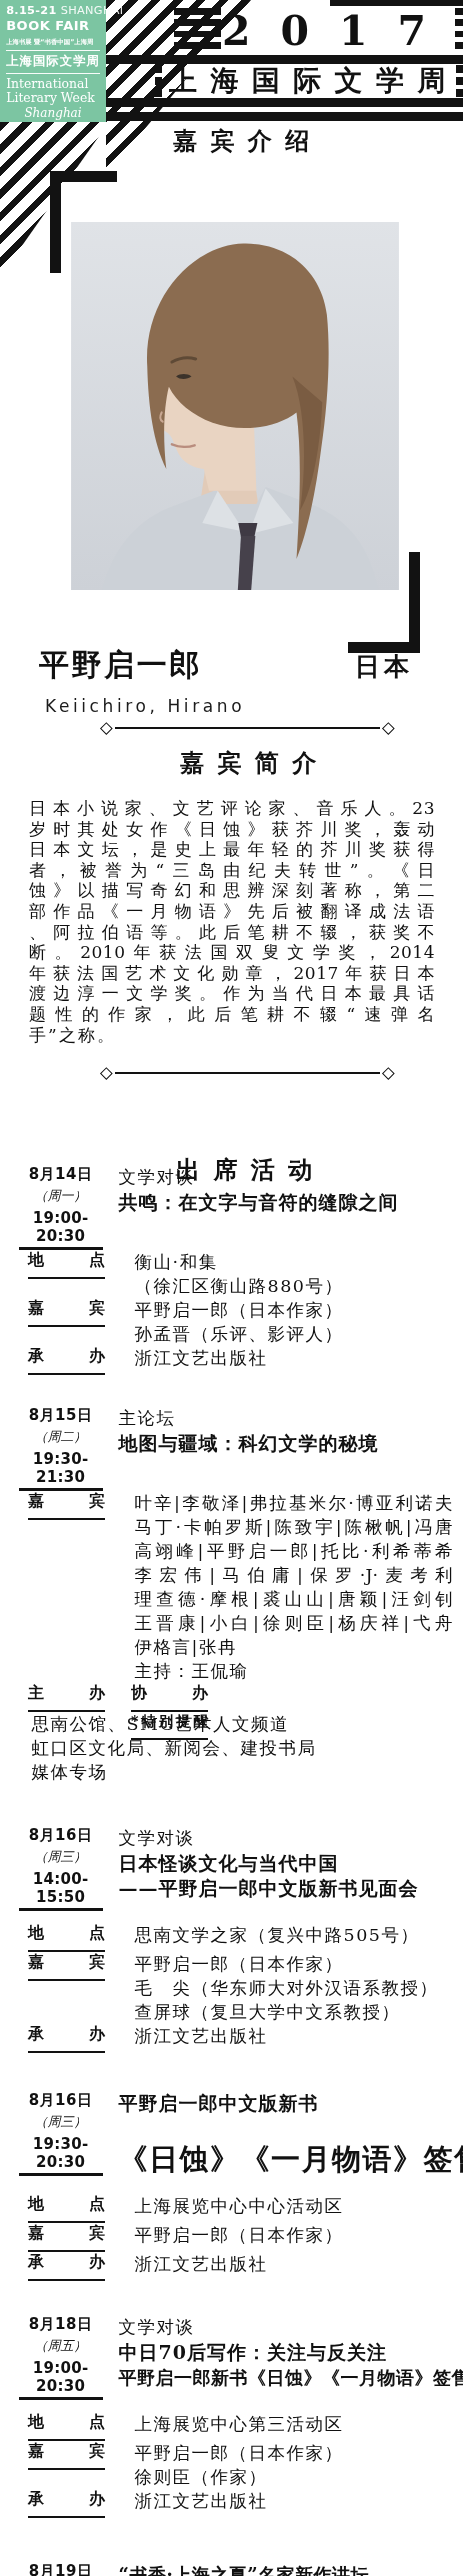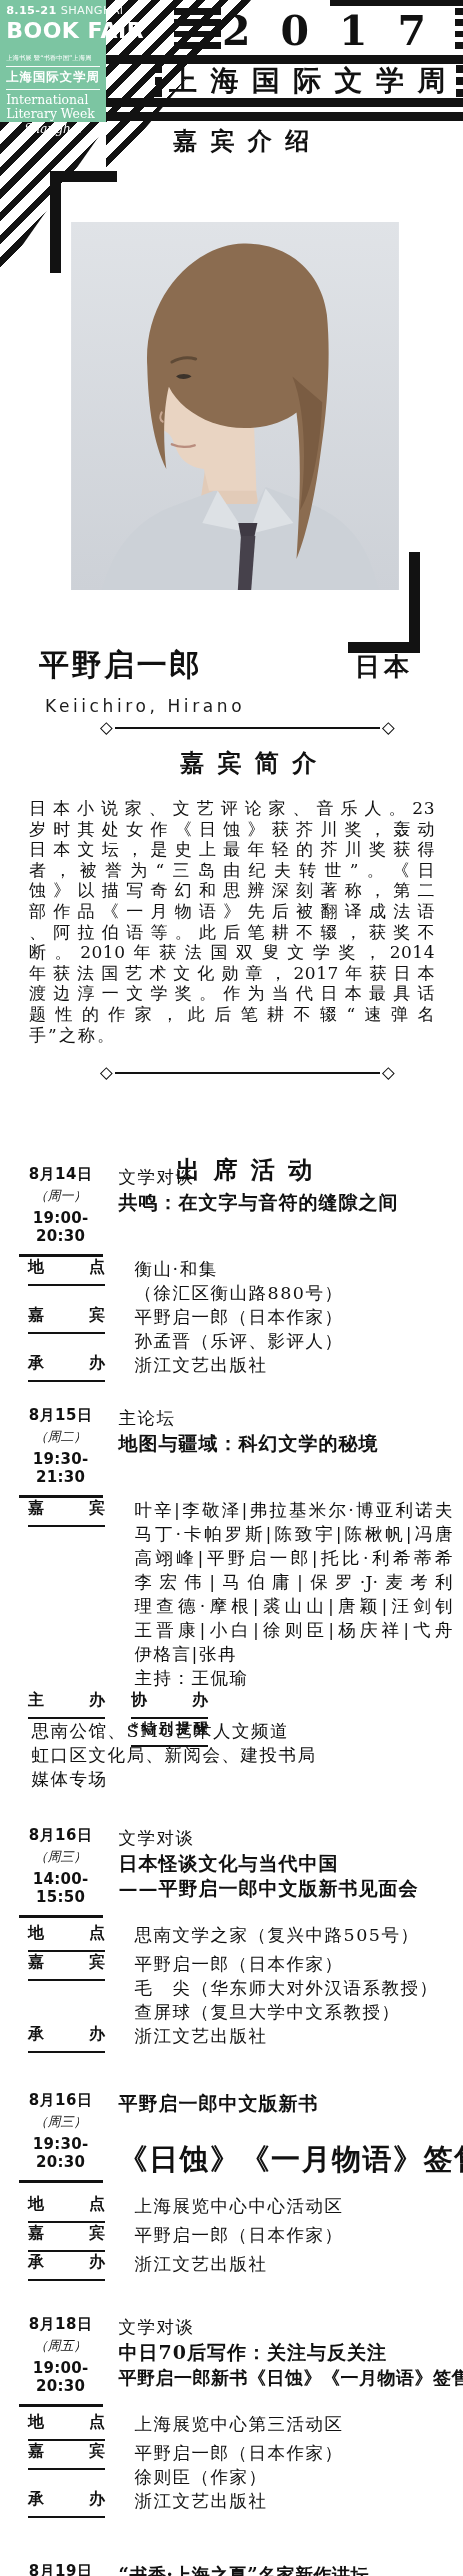--- a/index.html
+++ b/index.html
@@ -6,22 +6,22 @@
   body{width:464px;height:2890px;position:relative;overflow:hidden;
        font-family:"DejaVu Serif","Liberation Serif",serif;color:#111;}
   .abs{position:absolute;}
 
   
   .badge{left:0;top:0;width:106px;height:122px;background:#7cc5a2;color:#fff;
          box-sizing:border-box;padding:4.1px 6.2px 3.1px 6.2px;z-index:5;
          font-family:"DejaVu Sans","Liberation Sans",sans-serif;}
   .badge .l1{font-size:11.3px;font-weight:800;letter-spacing:0.3px;white-space:nowrap;}
   .badge .l1 .city{font-weight:400;opacity:.92;}
-  .badge .l2{font-size:22px;font-weight:800;letter-spacing:0.5px;margin-top:0.5px;white-space:nowrap;}
-  .badge .l3{font-size:6.4px;font-weight:400;margin-top:11px;white-space:nowrap;}
+  .badge .l2{font-size:13px;font-weight:800;letter-spacing:0.5px;margin-top:0.5px;white-space:nowrap;}
+  .badge .l3{font-size:6.4px;font-weight:700;margin-top:5px;white-space:nowrap;}
   .badge .bhr{height:1px;background:rgba(255,255,255,.95);margin:3.1px 0 2.6px 0;}
   .badge .l4{font-size:12.4px;font-weight:700;letter-spacing:1px;white-space:nowrap;
              font-family:"DejaVu Serif","Liberation Serif",serif;}
   .badge .l5{font-family:"DejaVu Serif","Liberation Serif",serif;font-size:12.4px;line-height:14.4px;white-space:nowrap;}
   .badge .l6{font-family:"DejaVu Serif","Liberation Serif",serif;font-style:italic;
              font-size:12px;text-align:center;margin-top:0.5px;}
 
   .diag{background:repeating-linear-gradient(135deg,#121212 0 6.7px,transparent 6.7px 16px);}
   .diag-a{left:106px;top:0;width:145px;height:176px;clip-path:polygon(0 0,100% 0,0 100%);}
   .diag-b{left:0;top:122px;width:109px;height:155px;clip-path:polygon(0 0,100% 0,0 100%);}
@@ -50,21 +50,21 @@
 
   
   .bio{left:29px;top:798px;width:406px;}
   .bio-line{font-size:17px;line-height:20.6px;letter-spacing:0.5px;
             text-align:justify;text-align-last:justify;}
   .bio-line.last{text-align:left;text-align-last:left;letter-spacing:2.1px;}
 
   
   .event{left:15.5px;width:437px;display:grid;grid-template-columns:100px 1fr;column-gap:3.1px;}
   .datebox{width:84px;margin-left:3.1px;text-align:center;border-bottom:3.1px solid #121212;
-           padding-bottom:9px;align-self:start;
+           padding-bottom:2px;align-self:start;
            font-family:"DejaVu Sans","Liberation Sans",sans-serif;}
   .ev-date{font-size:15px;font-weight:700;letter-spacing:0.5px;}
   .ev-day{font-size:13px;margin-top:2.6px;font-weight:500;font-style:italic;}
   .ev-time{font-size:15px;font-weight:700;margin-top:4.6px;letter-spacing:0.3px;}
   .ev-head{margin-bottom:21.6px;}
   .tight .ev-head{margin-bottom:8.2px;}
   .ev-type{font-size:17.5px;line-height:25px;font-weight:500;letter-spacing:1.5px;}
   .ev-title{font-size:19px;line-height:25px;font-weight:700;letter-spacing:1px;white-space:nowrap;}
   .ev-title.big{font-size:29px;letter-spacing:1.5px;margin-top:31px;}
   .lblcell{padding-left:12.4px;align-self:start;}

